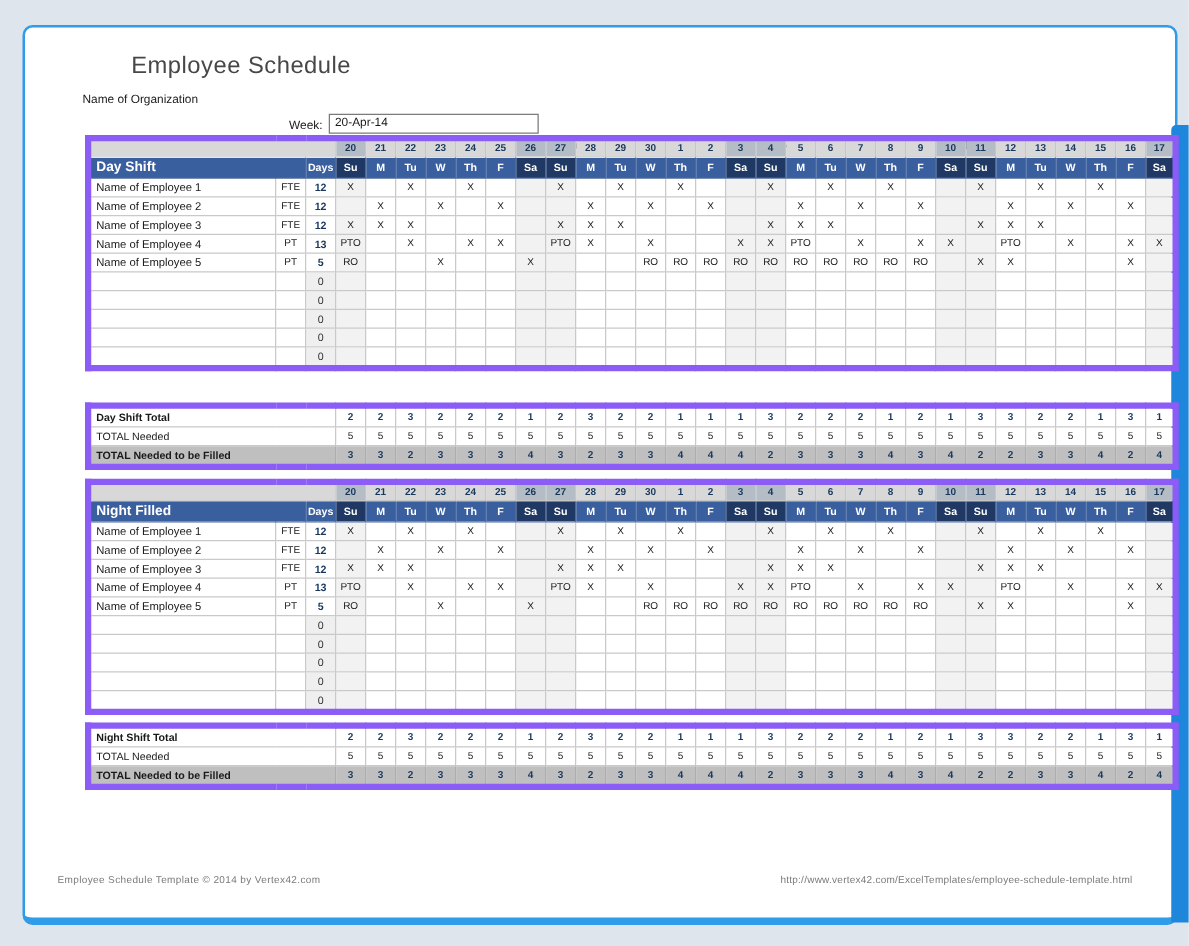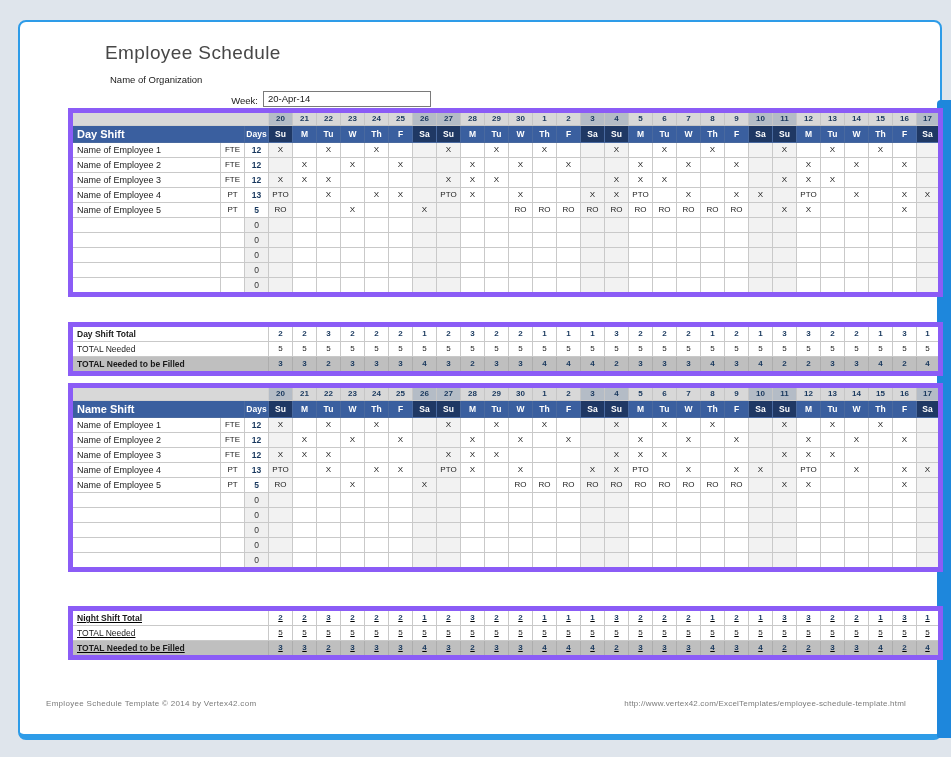--- a/index.html
+++ b/index.html
@@ -11,33 +11,33 @@
   .frame{
     position:absolute;left:18px;top:20px;width:920px;height:712px;
     background:#ffffff;border:2px solid #2e9ce8;border-bottom-width:6px;
     border-radius:8px;
   }
   .accent-bar{
     position:absolute;left:937px;top:100px;width:14px;height:638px;
     background:#1e87dc;border-radius:4px 0 0 2px;
   }
   .title{position:absolute;left:64px;top:42px;font-size:19px;color:#474747;letter-spacing:.4px;margin-left:41px;}
-  .subtitle{position:absolute;left:66px;top:74px;font-size:9.5px;color:#1a1a1a;margin-left:44px;}
+  .subtitle{position:absolute;left:66px;top:74px;font-size:9.5px;color:#1a1a1a;}
   .week-label{position:absolute;left:150px;top:95px;width:108px;text-align:right;font-size:9.5px;color:#1a1a1a;}
   .week-input{
     position:absolute;left:263px;top:91px;width:162px;height:14px;
     border:1px solid #7a7a7a;background:#fff;font-size:9.5px;line-height:14px;
     padding-left:4px;z-index:3;color:#1a1a1a;
   }
   .week-txt{position:absolute;top:95px;font-size:9.5px;color:#1a1a1a;margin-top:16px;}
   .week-2{left:437px;} .week-3{left:588px;font-family:Liberation Mono, monospace;} .week-4{left:766px;}
 
   .mount{position:absolute;left:68px;}
   #day-grid{top:108px;} #day-totals{top:322px;}
-  #night-grid{top:383px;} #night-totals{top:606px;text-decoration:underline;}
+  #night-grid{top:383px;} #night-totals{top:578px;}
 
   table.grid,table.tot{border-collapse:collapse;table-layout:fixed;width:870px;border:5px solid #8b5cf6;}
   td{
     border:1px solid #c9c9c9;height:14px;line-height:14px;padding:0;
     font-size:8px;text-align:center;color:#1a1a1a;overflow:hidden;white-space:nowrap;
   }
   col.c-name{width:150px;} col.c-sm{width:24px;} col.c-day{width:24px;}
 
   .dates-row td{height:12px;line-height:12px;}
   .numlead{background:#d8d8d8;border-color:#d0d0d0;}
@@ -707,21 +707,21 @@
           <td class="numcell wkn">10</td>
           <td class="numcell wkn">11</td>
           <td class="numcell">12</td>
           <td class="numcell">13</td>
           <td class="numcell">14</td>
           <td class="numcell">15</td>
           <td class="numcell">16</td>
           <td class="numcell wkn">17</td>
         </tr>
         <tr class="band-row">
-          <td class="band bandtitle" colspan="2">Name Shift</td>
+          <td class="band bandtitle" colspan="2">Night Filled</td>
           <td class="band">Days</td>
           <td class="band wke">Su</td>
           <td class="band">M</td>
           <td class="band">Tu</td>
           <td class="band">W</td>
           <td class="band">Th</td>
           <td class="band">F</td>
           <td class="band wke">Sa</td>
           <td class="band wke">Su</td>
           <td class="band">M</td>

